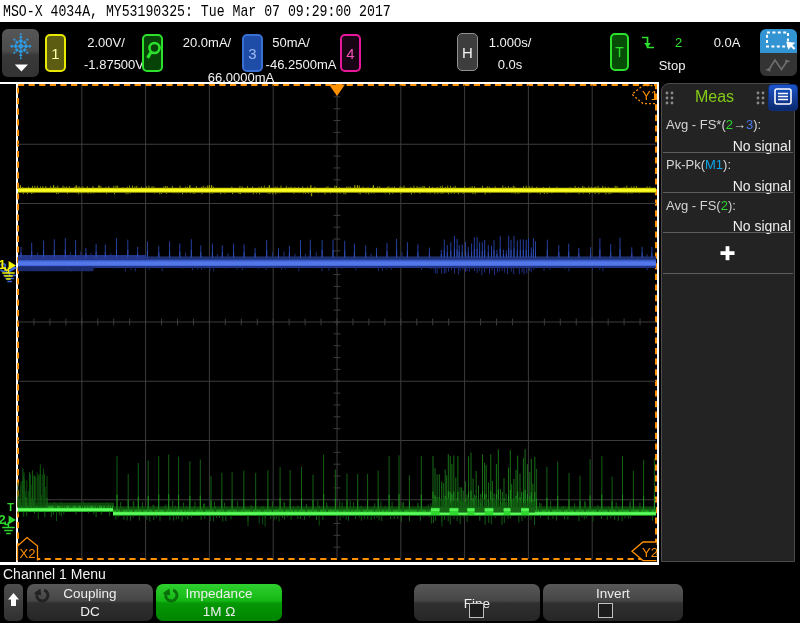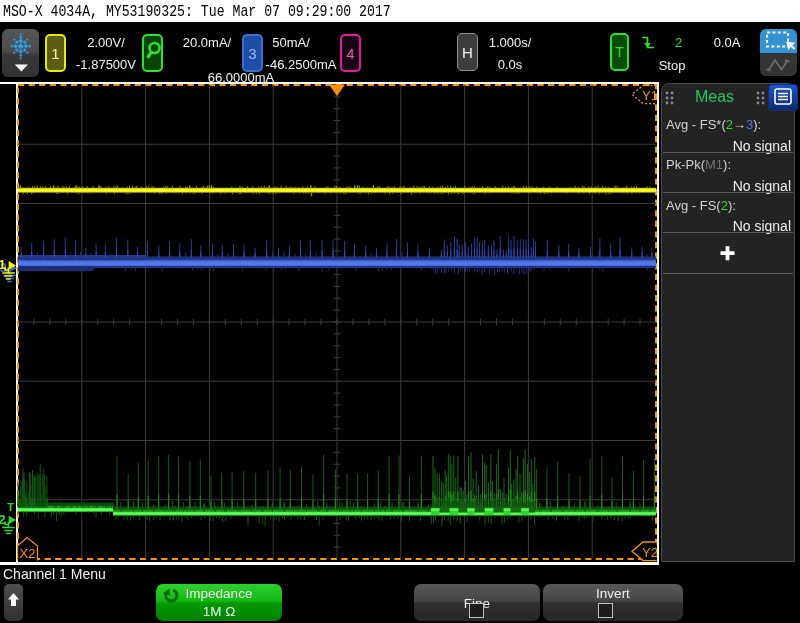--- a/index.html
+++ b/index.html
@@ -41,21 +41,21 @@
           <path d="M3.9,1.9 L5.9,3.9 L3.9,5.9 L1.9,3.9 Z"></path>
           <path d="M6.5,5.1 L7.9,6.5 L6.5,7.9 L5.1,6.5 Z"></path>
         </g>
       <path d="M12.8,35.5 H26 L19.4,42.5 Z" fill="#fff"></path>
     </svg>
   </div>
   <div class="chbtn" style="left:45px;background:#5c5c12;border:2px solid #e8e800;color:#ffffa8;">1</div>
   <div class="abs w t13" style="left:66px;top:36px;width:80px;">
       <div class="ctr">2.00V/</div>
     </div>
-  <div class="abs w t13" style="left:66px;top:57.5px;width:80px;">
+  <div class="abs w t13" style="left:66px;top:57.5px;width:80px;padding-left:8px;">
       <div class="ctr">-1.87500V</div>
     </div>
   <div class="chbtn" style="left:142px;background:#074207;border:2px solid #2ce02c;">
     <svg width="18" height="34">
         <circle cx="10.5" cy="12" r="5" stroke="#2ce02c" stroke-width="2.6" fill="none"></circle>
         <path d="M6.8,16.5 L3.6,21.8" stroke="#2ce02c" stroke-width="3.2"></path>
       </svg>
   </div>
   <div class="abs w t13" style="left:167px;top:36px;width:80px;">
       <div class="ctr">20.0mA/</div>
@@ -1399,21 +1399,21 @@
         <path d="M5,8.5 V11.5 H8.2 M8.2,9 V14.2"></path>
         <path d="M2,14.5 H14.5"></path>
         <path d="M4,17.5 H12.5"></path>
         <path d="M6,20.5 H10.5"></path>
       </g>
       <path d="M8.4,2.6 L15.8,6.9 L8.4,11.2 Z" fill="#2fd82f" transform="translate(0.2,513.0)"></path>
       <text x="2.2" y="523.5" fill="#2fd82f" font-size="13" font-weight="bold" text-anchor="middle">2</text>
   </svg>
 
   <div class="abs" style="left:661px;top:83px;width:134px;height:479px;background:#232323;border:1px solid #4b4b4b;border-radius:8px 8px 0 0;box-sizing:border-box;"></div>
-  <div class="abs" style="left:661px;top:88px;color:#22c55e;font-size:16px;width:107px;text-align:center;">Meas</div>
+  <div class="abs" style="left:661px;top:88px;color:#84cc16;font-size:16px;width:107px;text-align:center;">Meas</div>
   <svg class="abs" style="left:665px;top:91px" width="100" height="14">
     <g fill="#8a8a8a">
         <circle cx="2" cy="2" r="1.4"></circle>
         <circle cx="7" cy="2" r="1.4"></circle>
         <circle cx="2" cy="7" r="1.4"></circle>
         <circle cx="7" cy="7" r="1.4"></circle>
         <circle cx="2" cy="12" r="1.4"></circle>
         <circle cx="7" cy="12" r="1.4"></circle>
     <circle cx="93" cy="2" r="1.4"></circle>
         <circle cx="98" cy="2" r="1.4"></circle>
@@ -1426,40 +1426,48 @@
   <div class="abs" style="left:768px;top:84px;width:30px;height:27px;border-radius:4px;background:linear-gradient(180deg,#1b55cc 0%,#143f9e 48%,#0a2a6e 100%);border:1px solid #0e2f80;box-sizing:border-box;">
     <svg width="28" height="25">
         <rect x="6" y="4" width="16" height="15" rx="2" fill="none" stroke="#fff" stroke-width="1.6"></rect>
         <path d="M9,8.5 H19 M9,11.5 H19 M9,14.5 H19" stroke="#fff" stroke-width="1.4"></path>
       </svg>
   </div>
 
   <div class="abs" style="left:666px;top:117px;color:#d4d4d4;font-size:13px;">Avg - FS*(<span style="color:#2fd82f">2</span>→<span style="color:#4a7ae8">3</span>):</div>
   <div class="abs" style="left:666px;top:138px;width:125px;color:#eee;font-size:14px;text-align:right;">No signal</div>
   <div class="abs" style="left:663px;top:152px;width:130px;height:1px;background:#5e5e5e;"></div>
-  <div class="abs" style="left:666px;top:157px;color:#d4d4d4;font-size:13px;">Pk-Pk(<span style="color:#737373">M1</span>):</div>
+  <div class="abs" style="left:666px;top:157px;color:#d4d4d4;font-size:13px;">Pk-Pk(<span style="color:#0ea5e9">M1</span>):</div>
   <div class="abs" style="left:666px;top:178px;width:125px;color:#eee;font-size:14px;text-align:right;">No signal</div>
   <div class="abs" style="left:663px;top:192px;width:130px;height:1px;background:#5e5e5e;"></div>
   <div class="abs" style="left:666px;top:197.5px;color:#d4d4d4;font-size:13px;">Avg - FS(<span style="color:#2fd82f">2</span>):</div>
   <div class="abs" style="left:666px;top:218px;width:125px;color:#eee;font-size:14px;text-align:right;">No signal</div>
   <div class="abs" style="left:663px;top:232px;width:130px;height:1px;background:#5e5e5e;"></div>
   <svg class="abs" style="left:719px;top:245px" width="17" height="16">
       <rect x="1.5" y="6.2" width="14" height="3.8" fill="#fff"></rect>
       <rect x="6.6" y="1.2" width="3.8" height="14" fill="#fff"></rect>
     </svg>
   <div class="abs" style="left:663px;top:273px;width:130px;height:1px;background:#5e5e5e;"></div>
 
   <div class="abs w" style="left:3px;top:565.5px;font-size:14px;">Channel 1 Menu</div>
 
   <div class="abs" style="left:4px;top:584px;width:19px;height:37px;border-radius:5px;background:linear-gradient(180deg,#4e4e4e,#303030);">
     <svg width="19" height="37">
         <path d="M9.5,9 L15,15.5 H12 V22 H7 V15.5 H4 Z" fill="#fff"></path>
       </svg>
   </div>
 
+  <div class="skey" style="left:27px;width:126px;">
+    <svg width="19" height="17" style="position:absolute;left:5px;top:3px">
+        <path d="M6.2,4.6 A5.6,5.6 0 1 0 12.2,3.1" stroke="#232323" stroke-width="2.9" fill="none"></path>
+        <polygon points="1.6,6.4 8.4,1.4 9.2,8.6" fill="#232323"></polygon>
+      </svg>
+    <div style="margin-top:2px">Coupling</div>
+      <div style="margin-top:3px">DC</div>
+  </div>
   <div class="skey" style="left:156px;width:126px;background:linear-gradient(180deg,#2fd02f 0%,#14b814 45%,#069806 52%,#008400 100%);">
     <svg width="19" height="17" style="position:absolute;left:5px;top:3px">
         <path d="M6.2,4.6 A5.6,5.6 0 1 0 12.2,3.1" stroke="#0a6e0a" stroke-width="2.9" fill="none"></path>
         <polygon points="1.6,6.4 8.4,1.4 9.2,8.6" fill="#0a6e0a"></polygon>
       </svg>
     <div style="margin-top:2px">Impedance</div>
       <div style="margin-top:3px">1M Ω</div>
   </div>
   <div class="skey" style="left:414px;width:126px;">
     <div style="margin-top:12px">Fine</div>

